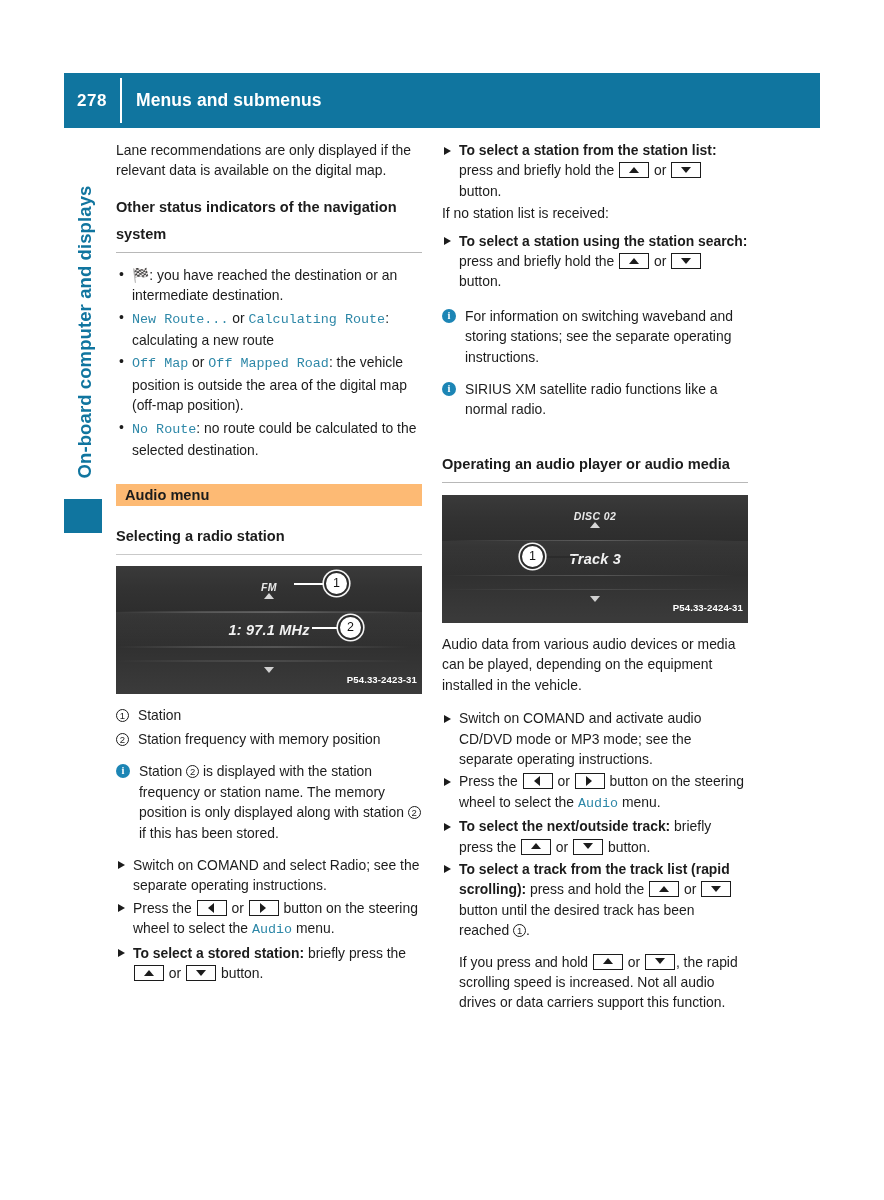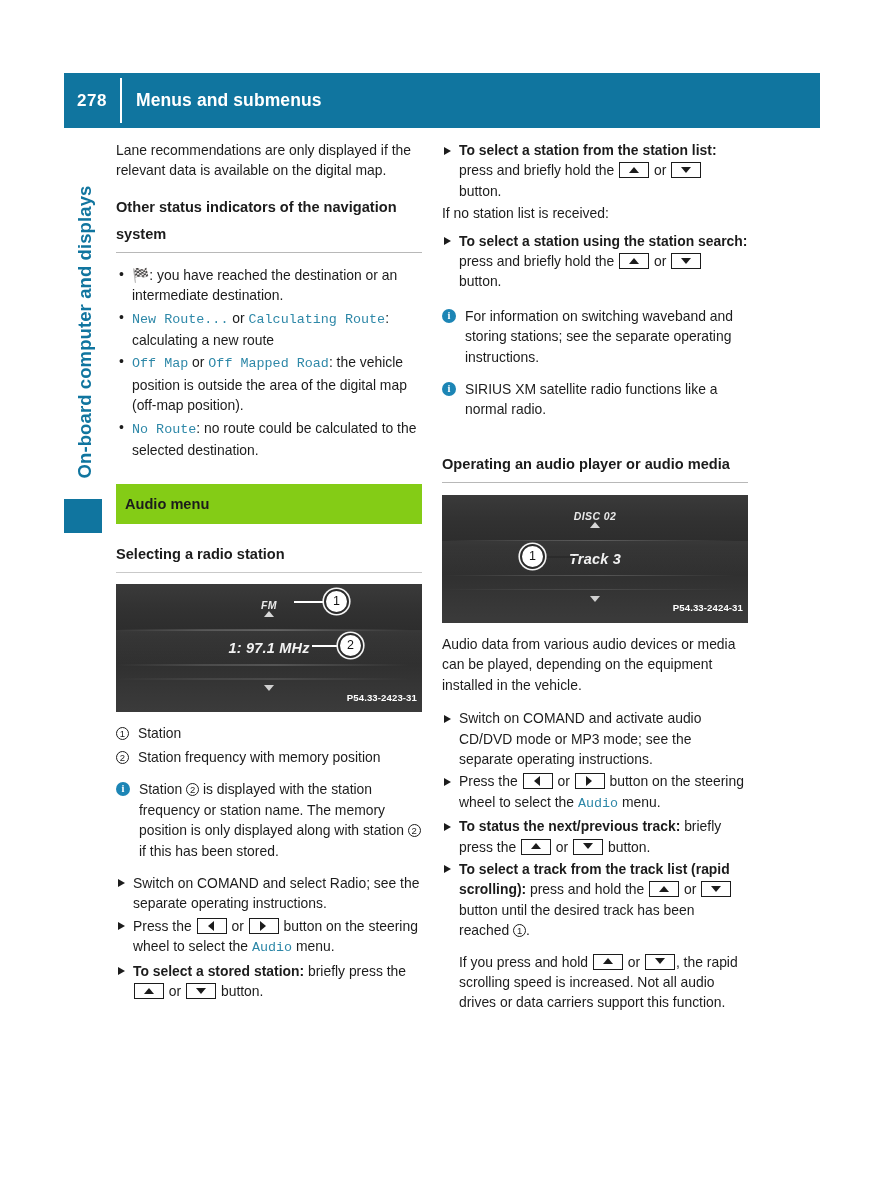--- a/index.html
+++ b/index.html
@@ -60,21 +60,21 @@
   .para-tight { margin-bottom:7px; }
 
   h3.sub {
     font-size:14.6px; font-weight:bold; line-height:27px;
     margin:0 0 4px 0;
   }
   .rule { height:1px; background:#b8b8b8; margin:3px 0 12px 0; }
   .rule-thin { height:1px; background:#c9c9c9; margin:4px 0 11px 0; }
 
   .grey-band {
-    background:#84cc16; height:40px;
+    background:#fdba74; height:22px;
     display:flex; align-items:center;
     padding-left:9px;
     font-weight:bold; font-size:14.6px; color:#1c1c1c;
     margin-bottom:17px;
   }
 
   
   ul.bullets { list-style:none; margin:0; padding:0; }
   ul.bullets li {
     position:relative; padding-left:16px; margin-bottom:2px;
@@ -322,21 +322,21 @@
 
     <div class="act">
       <span>Switch on COMAND and activate audio CD/DVD mode or MP3 mode; see the separate operating instructions.</span>
     </div>
 
     <div class="act">
       <span>Press the </span><span class="key left"></span><span> or </span><span class="key right"></span><span> button on the steering wheel to select the </span><span class="ui-blue">Audio</span><span> menu.</span>
     </div>
 
     <div class="act">
-      <b>To status the next/previous track:</b><span> briefly press the </span><span class="key up"></span><span> or </span><span class="key down"></span><span> button.</span>
+      <b>To select the next/outside track:</b><span> briefly press the </span><span class="key up"></span><span> or </span><span class="key down"></span><span> button.</span>
     </div>
 
     <div class="act" style="margin-bottom:11px">
       <b>To select a track from the track list (rapid scrolling):</b><span> press and hold the </span><span class="key up"></span><span> or </span><span class="key down"></span><span> button until the desired track has been reached </span><span class="cnum">1</span><span>.</span>
     </div>
 
     <div style="padding-left:17px">
       <span>If you press and hold </span><span class="key up"></span><span> or </span><span class="key down"></span><span>, the rapid scrolling speed is increased. Not all audio drives or data carriers support this function.</span>
     </div>
 

